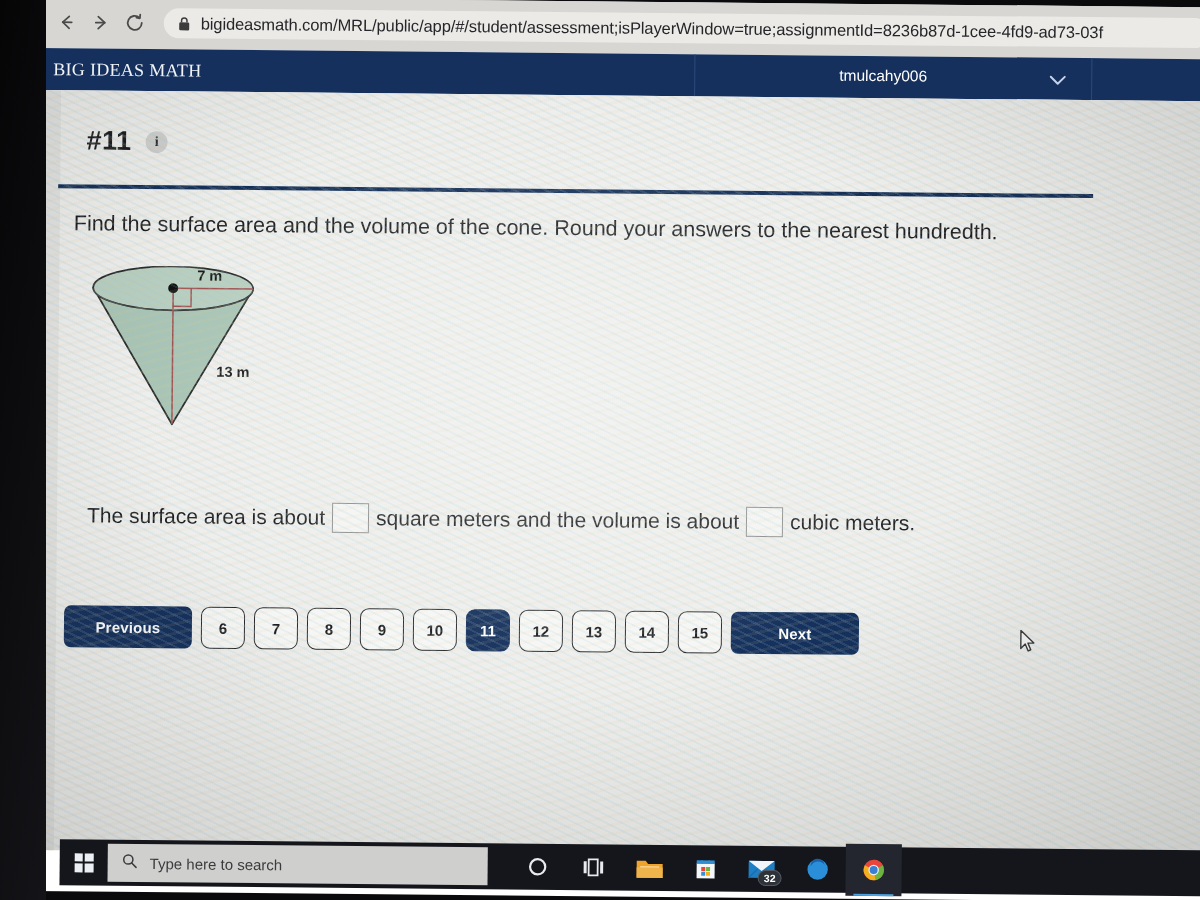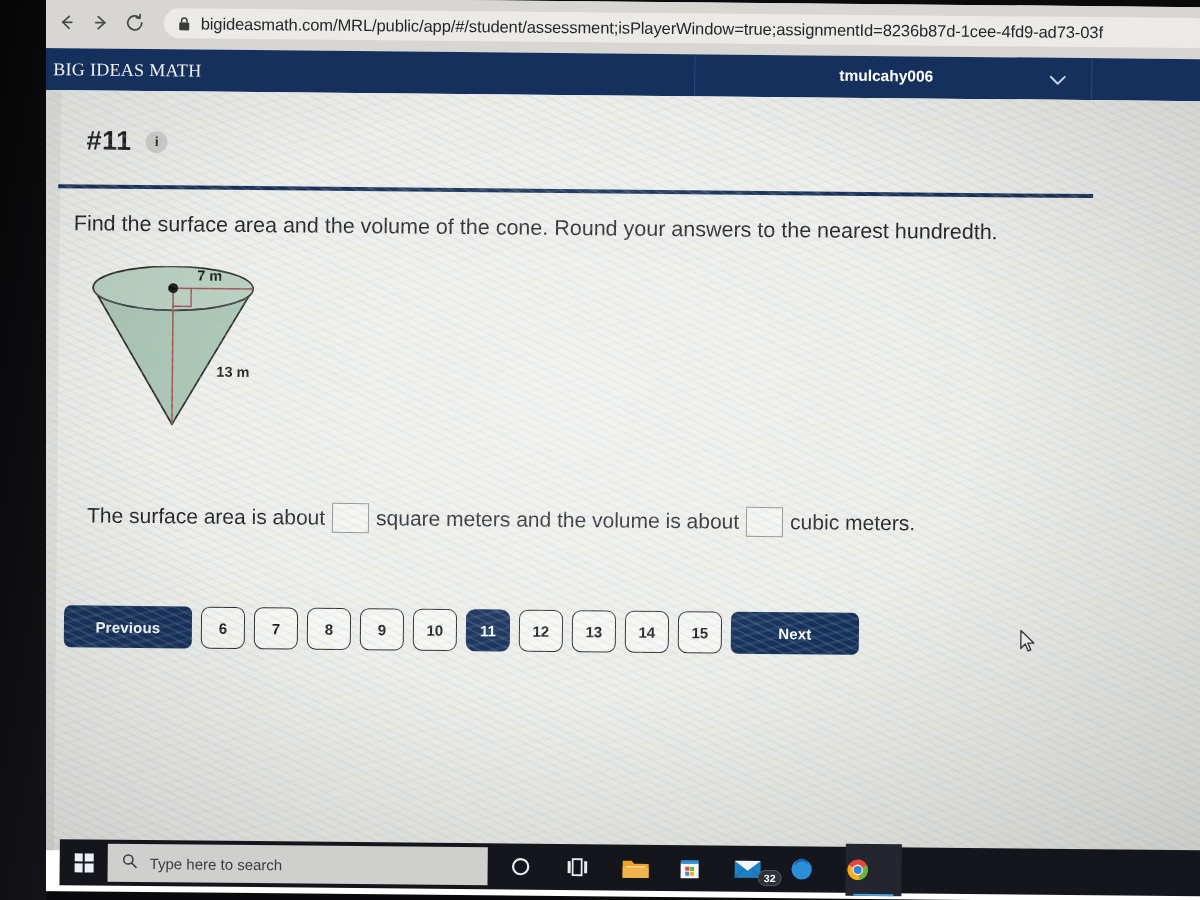--- a/index.html
+++ b/index.html
@@ -106,21 +106,21 @@
   .header-divider-1 {
     position: absolute; left: 655px; top: 0; width: 1px; height: 42px;
     background: #2b4a7d;
   }
   .header-divider-2 {
     position: absolute; left: 1052px; top: 0; width: 1px; height: 42px;
     background: #2b4a7d;
   }
   .username {
     position: absolute; left: 800px; top: 11px;
-    color: #ffffff; font-size: 15.5px; font-weight: bold;
+    color: #ffffff; font-size: 15.5px; font-weight: normal;
     white-space: nowrap;
   }
   .user-caret {
     position: absolute; left: 1010px; top: 14px;
     color: #c6d2e6;
   }
 
   
   .page {
     position: absolute; left: 0; top: 94px;
@@ -256,21 +256,21 @@
     width: 380px; height: 38px;
     background: #cfcfcd;
     display: flex; align-items: center;
     padding-left: 14px; gap: 12px;
     cursor: text;
   }
   .tb-search .ph { font-size: 15px; color: #3b3b3f; }
   .tb-icons { display: flex; align-items: center; gap: 0px; margin-left: 22px; }
   .tb-ico {
     width: 56px; height: 52px;
-    display: flex; align-items: center; 
+    display: flex; align-items: center; justify-content: center;
     position: relative; cursor: pointer;
   }
   .tb-ico.active { background: #23262e; }
   .tb-ico.active::after {
     content: ""; position: absolute; left: 8px; right: 8px; bottom: 0;
     height: 2.5px; background: #4aa3e0;
   }
   .badge {
     position: absolute; right: 8px; bottom: 9px;
     background: #2d3138; color: #fff;

